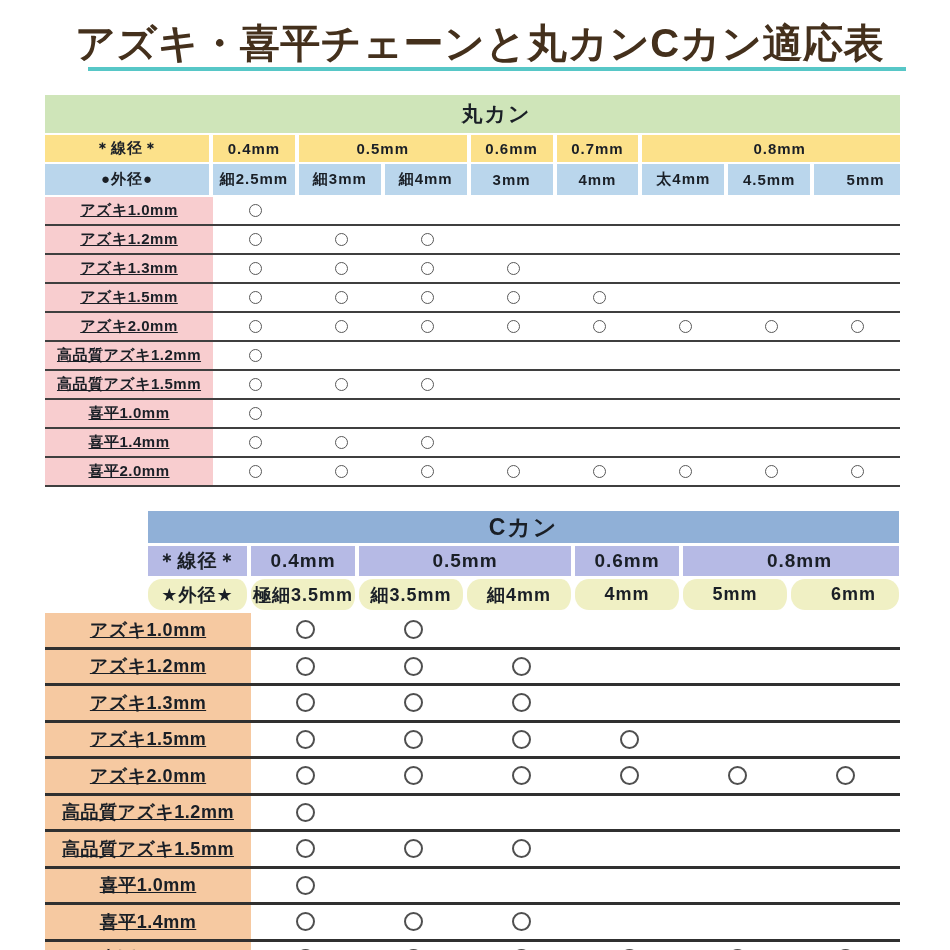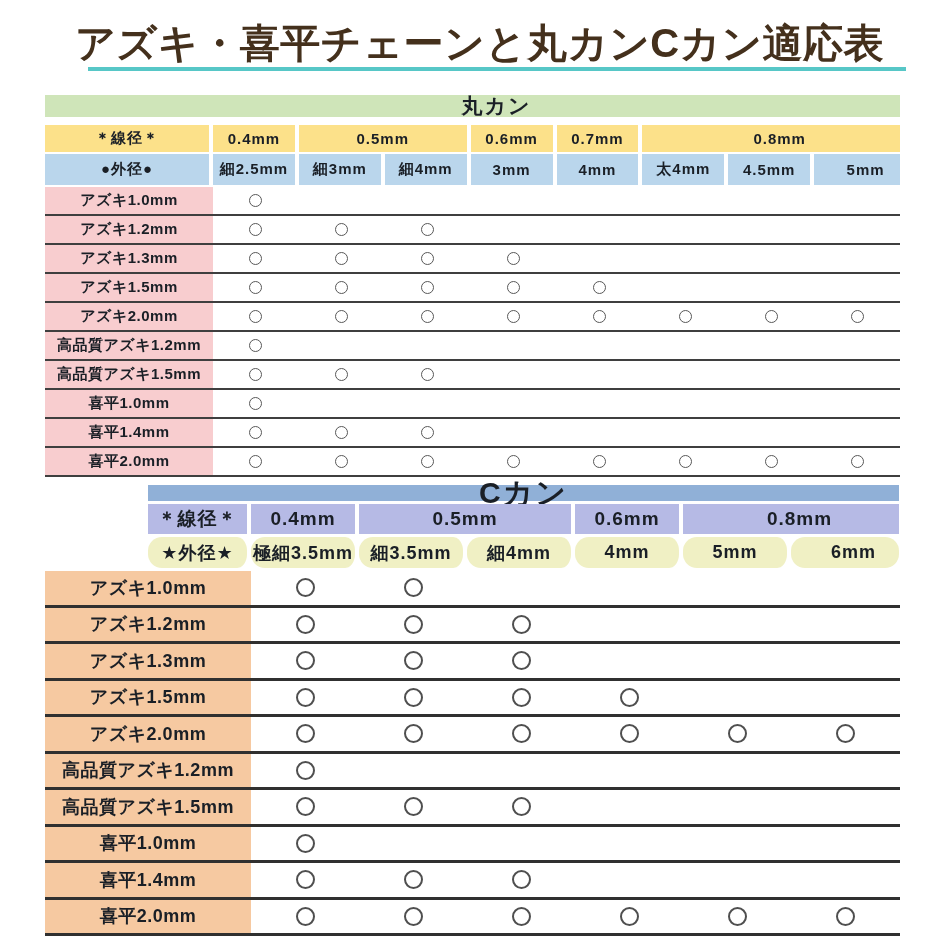--- a/index.html
+++ b/index.html
@@ -22,40 +22,40 @@
   }
   .hrow { display:grid; }
   .hrow .cell {
     display:flex; align-items:center; justify-content:center;
     font-weight:bold; letter-spacing:1px;
     border-right:4px solid #fff;
   }
   .hrow .cell:last-child { border-right:none;padding-left:17px; }
   .wire-row .cell { background:var(--wire-bg); }
   .outer-row .cell { background:var(--outer-bg); }
-  .body-row { display:grid; border-bottom:var(--line-w) solid var(--line-color); }
+  .body-row { display:grid; border-bottom:var(--line-w) solid var(--line-color);text-decoration:underline; }
   .row-label {
     display:flex; align-items:center; justify-content:center;
     font-weight:bold; background:var(--label-bg); letter-spacing:0.5px;
   }
   .mark-cell { display:flex; align-items:center; justify-content:center; }
   .circle { border-radius:50%; border-style:solid; border-color:var(--circle-color); }
   
   .t1 { left:45px; top:95px; width:855px; }
-  .t1 .bar { height:22px; font-size:21px; margin-bottom:8px; letter-spacing:2px;padding-left:48px; }
+  .t1 .bar { height:38px; font-size:21px; margin-bottom:2px; letter-spacing:2px;padding-left:48px; }
   .t1 .hrow { grid-template-columns:168px repeat(8,1fr); margin-bottom:2px; }
   .t1 .wire-row .cell { height:27px; font-size:15px; }
   .t1 .outer-row .cell { height:31px; font-size:15px; }
   .t1 .body { margin-top:2px; }
   .t1 .body-row { grid-template-columns:168px repeat(8,1fr); height:29px; }
   .t1 .row-label { font-size:15px; }
   .t1 .circle { width:13px; height:13px; border-width:1.5px; }
   
   .t2 { left:45px; top:485px; width:855px; }
-  .t2 .bar { height:16px; font-size:30px; margin-left:103px; width:751px; margin-bottom:3px; letter-spacing:2px; }
+  .t2 .bar { height:32px; font-size:23px; margin-left:103px; width:751px; margin-bottom:3px; letter-spacing:2px;margin-top:26px; }
   .t2 .hrow { grid-template-columns:103px repeat(6,1fr); margin-left:103px; width:751px; margin-bottom:3px; }
   .t2 .wire-row .cell { height:30px; font-size:19px; }
   .t2 .outer-row .cell { height:31px; font-size:18px;border-radius:14px; }
   .t2 .body { margin-top:3px; }
   .t2 .body-row { grid-template-columns:206px repeat(6,1fr); height:36.5px; }
   .t2 .row-label { font-size:18px; }
   .t2 .circle { width:19px; height:19px; border-width:2px; }
 </style>
 </head>
 <body>

